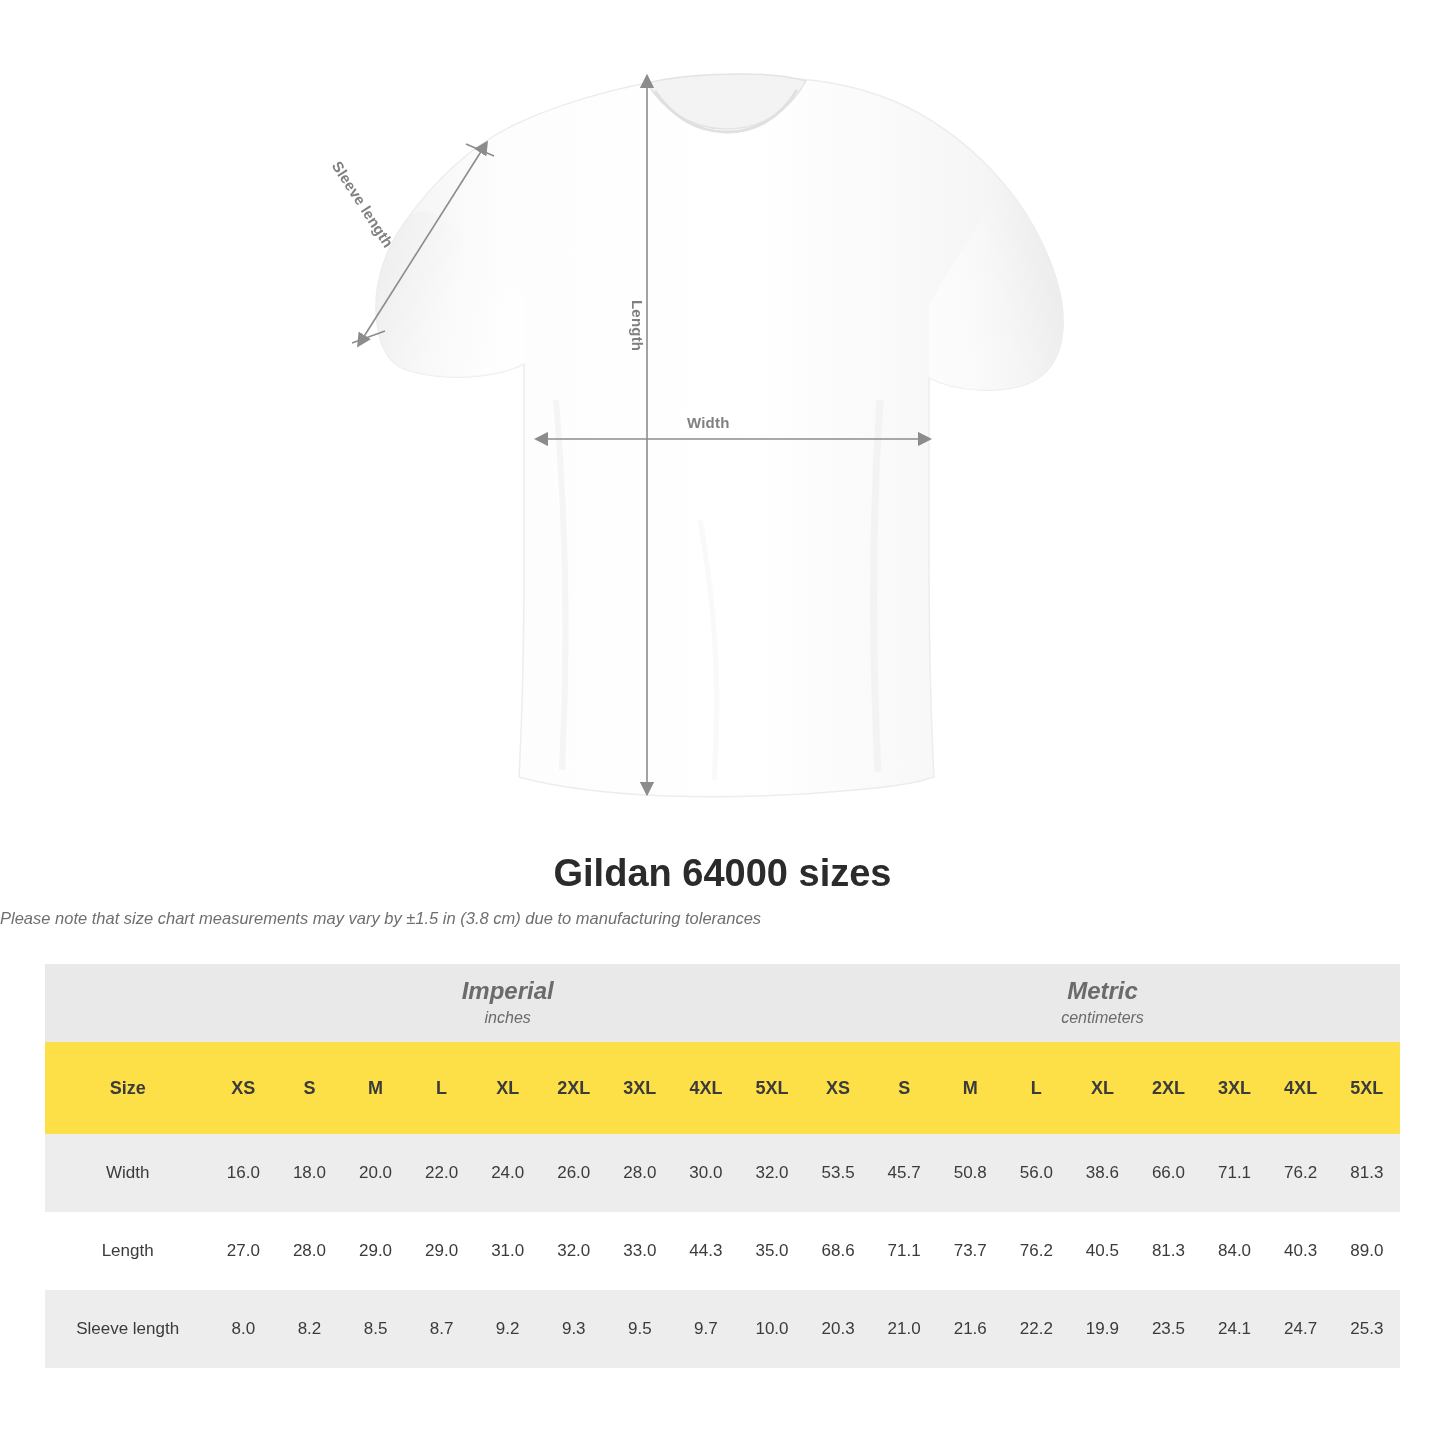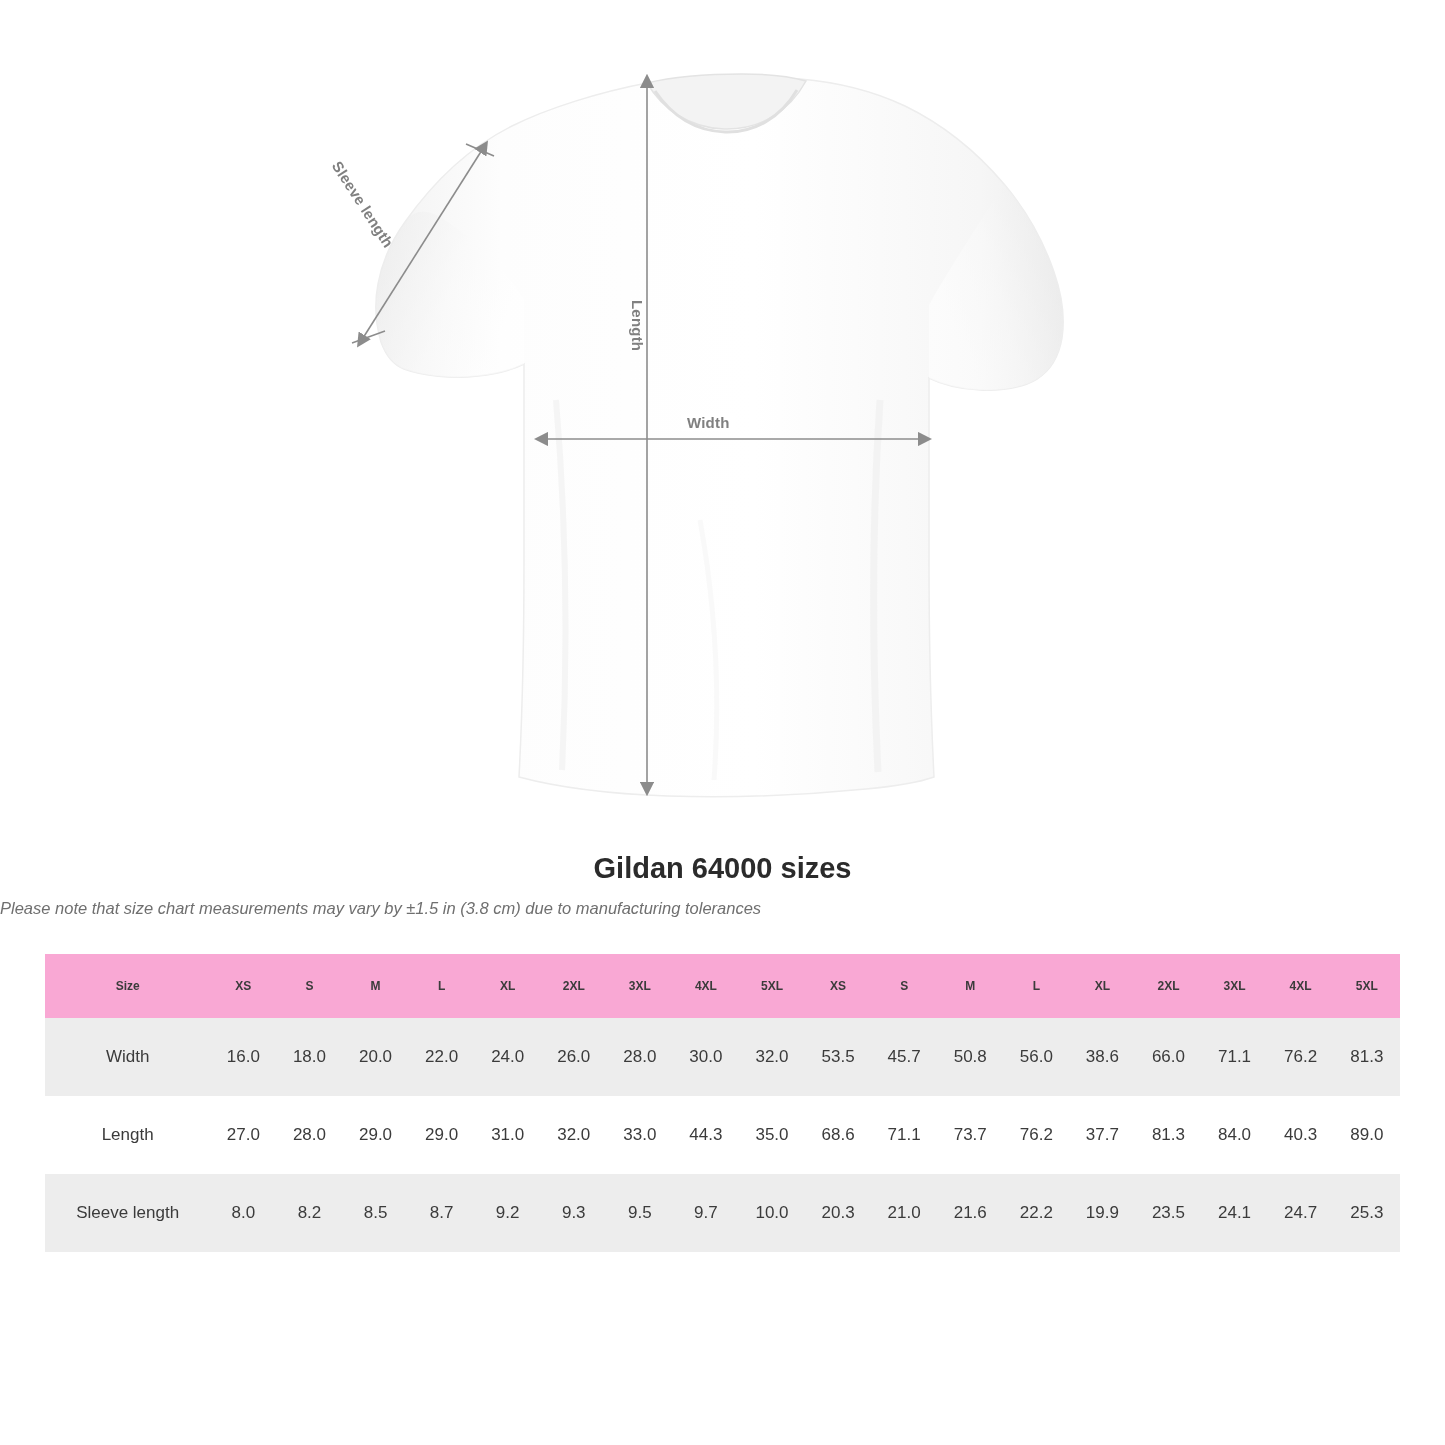--- a/index.html
+++ b/index.html
@@ -51,21 +51,21 @@
     left: 681px;
     top: 414px;
     white-space: nowrap;
     background: #ffffff;
     padding: 0 6px;
   }
 
   
   .chart-title {
     text-align: center;
-    font-size: 29px;
+    font-size: 38px;
     font-weight: bold;
     color: #2b2b2b;
     margin: 0;
     padding-top: 22px;
   }
   .chart-note {
     text-align: left;
     font-size: 16.5px;
     font-style: italic;
     color: #6f6f6f;
@@ -103,25 +103,25 @@
     color: #6b6b6b;
     line-height: 1.25;
   }
   .unit-head .unit-sub {
     font-size: 16px;
     font-style: italic;
     color: #6b6b6b;
     line-height: 1.5;
   }
   tr.row-head td {
-    background: #f9a8d4;
-    font-weight: bold;
-    font-size: 12px;
+    background: #fde047;
+    font-weight: bold;
+    font-size: 18px;
     color: #3b3b3b;
-    height: 64px;
+    height: 92px;
   }
   tr.row-alt td {
     background: #ededed;
   }
   tr.row-plain td {
     background: #ffffff;
   }
   td.rowlabel {
     font-weight: bold;
     font-size: 18px;
@@ -240,20 +240,31 @@
         <col class="c-cell">
         <col class="c-cell">
         <col class="c-cell">
       <col class="c-cell">
         <col class="c-cell">
         <col class="c-cell">
         <col class="c-cell">
     </colgroup>
     <tbody>
 
+      <tr>
+        <td class="unit-head"></td>
+        <td class="unit-head" colspan="9">
+          <div class="unit-name">Imperial</div>
+          <div class="unit-sub">inches</div>
+        </td>
+        <td class="unit-head" colspan="9">
+          <div class="unit-name">Metric</div>
+          <div class="unit-sub">centimeters</div>
+        </td>
+      </tr>
 
       <tr class="row-head">
         <td class="rowlabel">Size</td>
         <td>XS</td>
         <td>S</td>
         <td>M</td>
         <td>L</td>
         <td>XL</td>
         <td>2XL</td>
         <td>3XL</td>
@@ -300,21 +311,21 @@
         <td>29.0</td>
         <td>31.0</td>
         <td>32.0</td>
         <td>33.0</td>
         <td>44.3</td>
         <td>35.0</td>
         <td>68.6</td>
         <td>71.1</td>
         <td>73.7</td>
         <td>76.2</td>
-        <td>37.7</td>
+        <td>40.5</td>
         <td>81.3</td>
         <td>84.0</td>
         <td>40.3</td>
         <td>89.0</td>
       </tr>
 
       <tr class="row-alt">
         <td class="rowlabel">Sleeve length</td>
         <td>8.0</td>
         <td>8.2</td>

